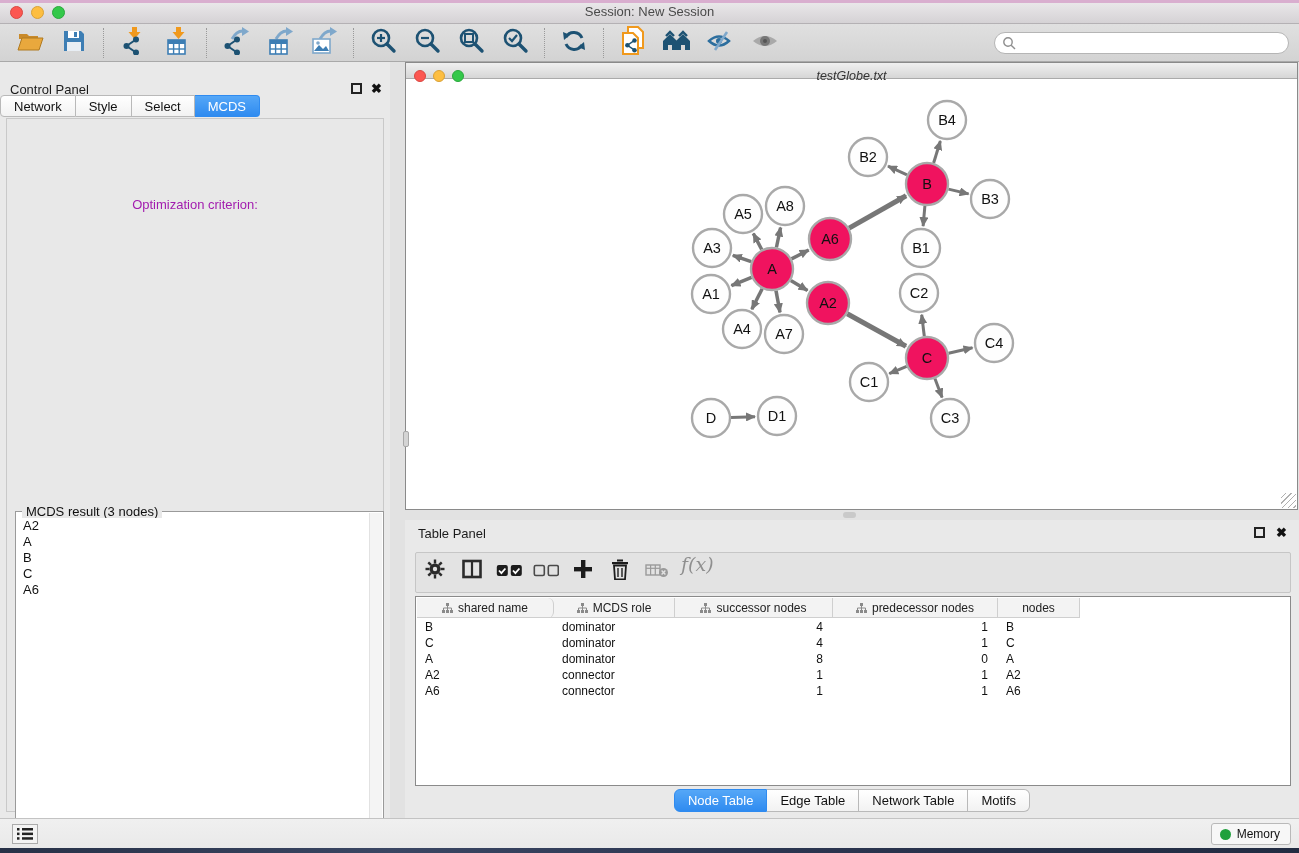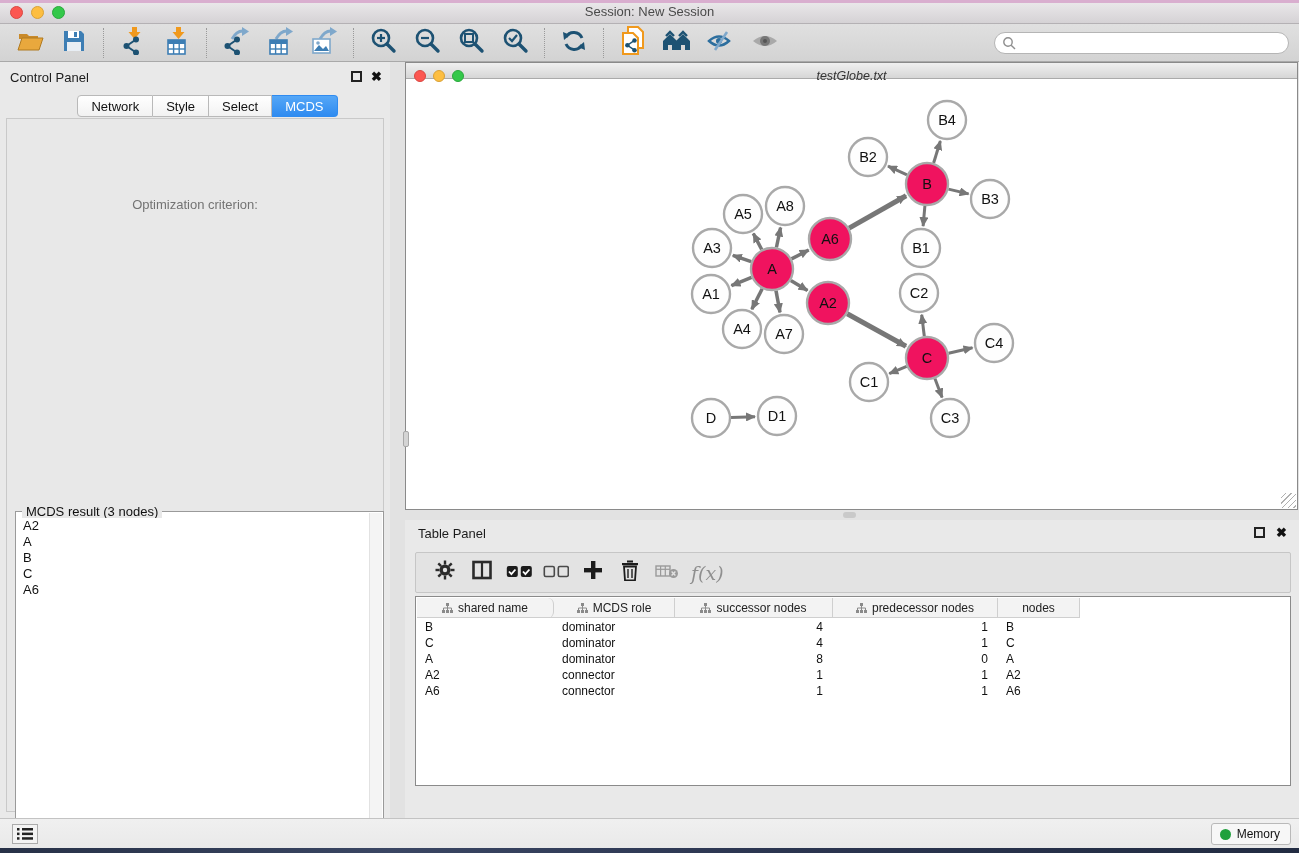--- a/index.html
+++ b/index.html
@@ -25,34 +25,34 @@
   .tb-group { display:flex; align-items:center; }
   .tb-sep { width:1px; height:30px; border-left:1px dotted #9a9a9a; margin:0 7px; }
   .tbtn { width:44px; height:34px; display:flex; align-items:center; justify-content:center; cursor:default; }
   .search-wrap { margin-left:auto; margin-right:10px; position:relative; }
   .search-input { width:295px; height:22px; border:1px solid #b5b5b5; border-radius:11px;
     background:#fff; padding-left:26px; font-size:12px; outline:none; }
   .search-icon-svg { position:absolute; left:8px; top:4px; }
 
   
   .control-panel { position:absolute; left:0; top:62px; width:390px; height:756px; background:#e9e9e9; }
-  .cp-header { position:absolute; left:0; top:0; width:100%; height:30px; }
+  .cp-header { position:absolute; left:0; top:12px; width:100%; height:30px; }
   .cp-title { position:absolute; left:10px; top:8px; font-size:13px; color:#1c1c1c; }
   .float-btn { position:absolute; width:11px; height:11px; border:2px solid #222; top:9px; background:transparent; }
   .close-btn { position:absolute; top:7px; font-size:13px; color:#111; font-weight:bold; }
   .cp-header .float-btn { right:28px; } .cp-header .close-btn { right:8px; }
   .cp-content { position:absolute; left:6px; top:56px; width:378px; height:694px;
     border:1px solid #c9c9c9; background:#e8e8e8; }
-  .cp-tabs { position:absolute; left:0; top:33px; width:100%; display:flex; justify-content:center; z-index:3;padding-left:25px; }
+  .cp-tabs { position:absolute; left:0; top:33px; width:100%; display:flex; justify-content:flex-start; z-index:3; }
   .tab-seg { height:22px; padding:0 13px; display:flex; align-items:center; font-size:13px; color:#111;
     background:linear-gradient(#ffffff,#f2f2f2); border:1px solid #b9b9b9; border-left:none; }
   .tab-seg:first-child { border-left:1px solid #b9b9b9; border-radius:4px 0 0 4px; }
   .tab-seg:last-child { border-radius:0 4px 4px 0; }
   .tab-seg.active { background:linear-gradient(#55a7f7,#2f8bf0); color:#fff; border-color:#2f8bf0; }
-  .opt-label { position:absolute; left:0; top:78px; width:390px; text-align:center; font-size:13px; color:#737373; }
+  .opt-label { position:absolute; left:0; top:78px; width:390px; text-align:center; font-size:13px; color:#a21caf; }
   .criterion-select { position:absolute; left:42px; top:95px; width:314px; height:24px; background:#fff;
     border:1px solid #b0b0b0; border-radius:4px; font-size:13px; color:#111;
     display:flex; align-items:center; padding-left:8px; }
   .stepper { position:absolute; right:0; top:-1px; width:19px; height:24px; border-radius:0 4px 4px 0;
     background:linear-gradient(#6db1f9,#2f85f0); display:flex; flex-direction:column; align-items:center; justify-content:center; gap:2px; }
   .stepper .up { width:0;height:0;border-left:4px solid transparent;border-right:4px solid transparent;border-bottom:5px solid #fff; }
   .stepper .dn { width:0;height:0;border-left:4px solid transparent;border-right:4px solid transparent;border-top:5px solid #fff; }
   .cp-buttons { position:absolute; left:0; top:128px; width:390px; display:flex; justify-content:center; gap:14px; }
   .cp-btn { height:23px; padding:0 22px; background:linear-gradient(#ffffff,#f1f1f1); border:1px solid #b9b9b9;
     border-radius:4px; font-size:13px; color:#111; }
@@ -75,21 +75,21 @@
     background:repeating-linear-gradient(135deg, transparent 0 3px, #b0b0b0 3px 4px); }
   .edge-handle { position:absolute; left:-3px; top:368px; width:6px; height:16px; background:#d4d4d4; border:1px solid #a8a8a8; border-radius:2px; }
   .split-pill { position:absolute; left:843px; top:512px; width:13px; height:6px; background:#c9c9c9; border-radius:3px; }
 
   
   .table-panel { position:absolute; left:405px; top:520px; width:894px; height:298px; background:#e9e9e9; }
   .tp-title { position:absolute; left:13px; top:6px; font-size:13px; color:#1c1c1c; }
   .table-panel .float-btn { right:34px; top:7px; }
   .table-panel .close-btn { right:12px; top:5px; }
   .tp-toolbar { position:absolute; left:10px; top:32px; width:876px; height:41px; background:#e3e3e3;
-    border:1px solid #c6c6c6; border-radius:2px; display:flex; align-items:center; padding-left:10px; }
+    border:1px solid #c6c6c6; border-radius:2px; display:flex; }
   .ttbtn { width:37px; height:37px; display:flex; align-items:center; justify-content:center; font-size:19px; color:#2b2b2b; }
   .ttbtn.disabled { color:#9a9a9a; }
   .fx-label { font-family:"DejaVu Serif", serif; font-style:italic; font-size:19px; color:#8f8f8f; padding-left:6px; }
   .node-table { position:absolute; left:10px; top:76px; width:876px; height:190px; background:#fff;
     border:1px solid #8a8a8a; overflow:hidden; }
   .nt-header { position:absolute; left:1px; top:1px; height:20px; display:flex; background:#f3f3f3; border-bottom:1px solid #cfcfcf; }
   .nt-hcell { display:flex; align-items:center; justify-content:center; gap:5px; font-size:12px; color:#222;
     border-right:1px solid #cfcfcf; height:20px; }
   .nt-rows { position:absolute; left:1px; top:22px; right:1px; }
   .nt-row { display:flex; height:16px; }
@@ -601,20 +601,26 @@
           </div>
           <div class="nt-row">
             <div class="nt-cell" style="width: 137px; text-align: left; padding: 0px 0px 0px 8px;">A6</div>
             <div class="nt-cell" style="width: 121px; text-align: left; padding: 0px 0px 0px 8px;">connector</div>
             <div class="nt-cell" style="width: 158px; text-align: right; padding: 0px 10px 0px 0px;">1</div>
             <div class="nt-cell" style="width: 165px; text-align: right; padding: 0px 10px 0px 0px;">1</div>
             <div class="nt-cell" style="width: 82px; text-align: left; padding: 0px 0px 0px 8px;">A6</div>
           </div>
         </div>
     </div>
+    <div class="tp-tabs" id="tpTabs">
+        <div class="tab-seg active">Node Table</div>
+        <div class="tab-seg">Edge Table</div>
+        <div class="tab-seg">Network Table</div>
+        <div class="tab-seg">Motifs</div>
+      </div>
   </div>
 
   <div class="statusbar">
     <div class="list-btn">
       <svg width="16" height="14" viewBox="0 0 16 14">
         <rect x="0" y="1" width="2.5" height="2.5" fill="#222"></rect>
           <rect x="5" y="1" width="11" height="2.5" fill="#222"></rect>
         <rect x="0" y="5.6" width="2.5" height="2.5" fill="#222"></rect>
           <rect x="5" y="5.6" width="11" height="2.5" fill="#222"></rect>
         <rect x="0" y="10.2" width="2.5" height="2.5" fill="#222"></rect>

